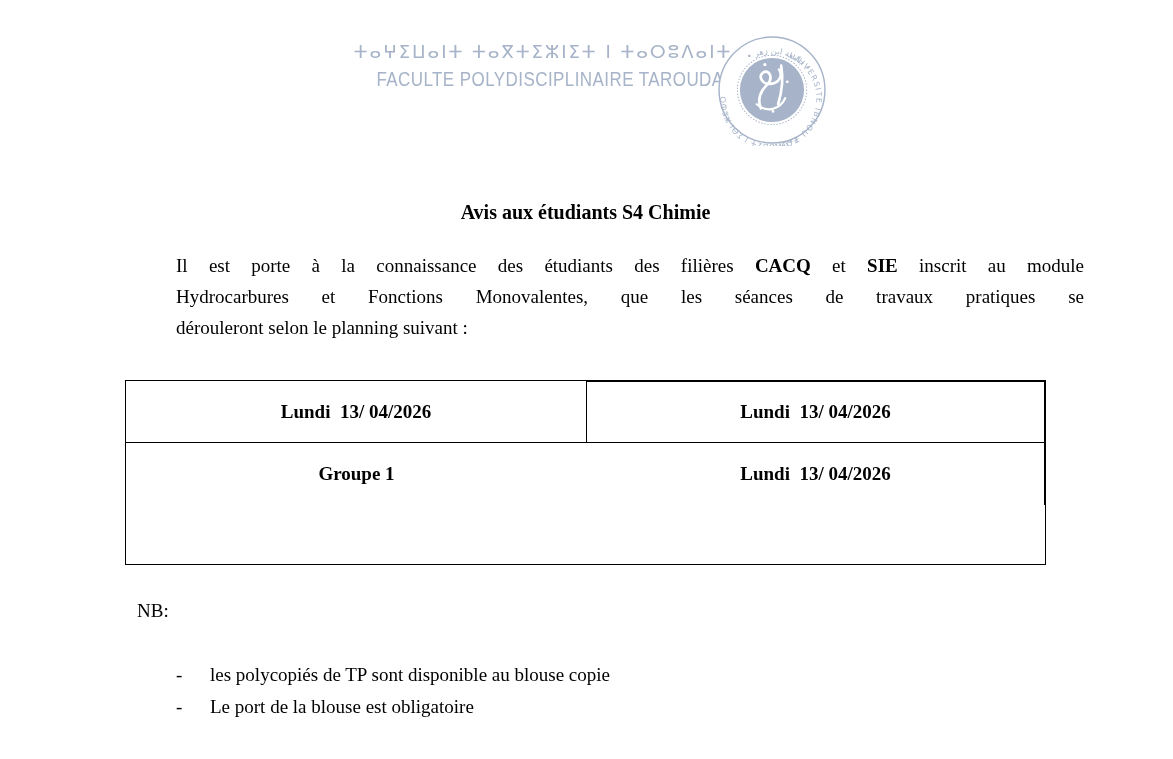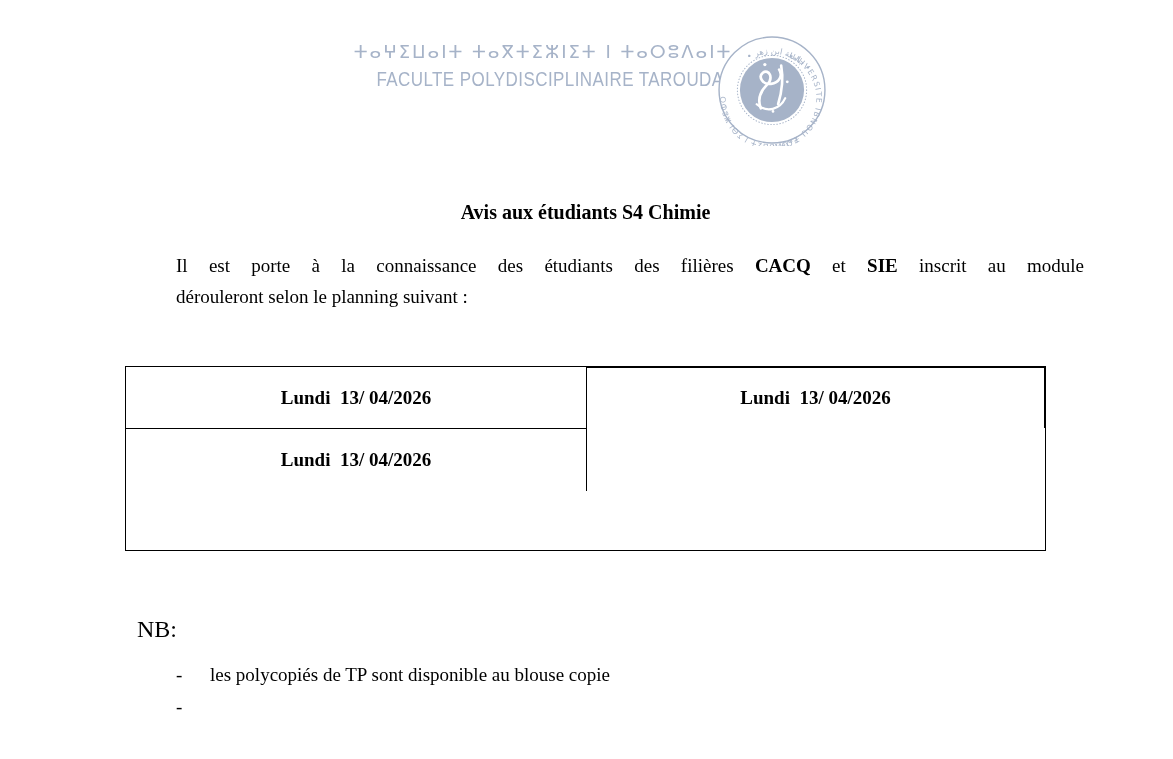--- a/index.html
+++ b/index.html
@@ -16,30 +16,30 @@
 
   
   .notice-title{position:absolute;left:125px;top:201px;width:921px;text-align:center;
                 font-size:20px;font-weight:bold;}
   .paragraph{position:absolute;left:137px;top:250px;width:908px;font-size:19px;line-height:31px;margin-left:39px;}
   .par-line{display:block;text-align:justify;text-align-last:justify;}
   .par-line.last{text-align:center;text-align-last:left;}
   .b{font-weight:bold;}
 
   
-  .sched{position:absolute;left:125px;top:366px;width:921px;box-sizing:border-box;
+  .sched{position:absolute;left:125px;top:380px;width:921px;box-sizing:border-box;
          border:1.5px solid #000;display:grid;grid-template-columns:461px 1fr;
          grid-template-rows:61px 63px 59px;}
   .cell{display:flex;align-items:center;justify-content:center;
         font-size:19px;font-weight:bold;box-sizing:border-box;}
   .cell.c-left{border-right:1.3px solid #000;white-space:pre;}
   .cell.r2,.cell.r3{border-top:1.3px solid #000;}
 
   
-  .nb-label{position:absolute;left:137px;top:616px;font-size:24px;}
+  .nb-label{position:absolute;left:137px;top:600px;font-size:19px;}
   .nb-list{position:absolute;left:176px;top:659px;font-size:19px;line-height:31.5px;}
   .nb-item{display:flex;}
   .nb-dash{width:34px;flex:0 0 34px;}
 
   svg text{font-family:"DejaVu Sans",sans-serif;}
 </style>
 </head>
 <body>
 
 <div class="page">
@@ -74,34 +74,37 @@
         <circle cx="70" cy="47" r="1.4" fill="#ffffff" stroke="none"></circle>
         <circle cx="56" cy="76" r="1.3" fill="#ffffff" stroke="none"></circle>
       </g>
     </svg>
   </div>
 
   <div class="notice-title">Avis aux étudiants S4 Chimie</div>
 
   <div class="paragraph">
     <span class="par-line"><span>Il est porte à la connaissance des étudiants des filières </span><span class="b">CACQ</span><span> et </span><span class="b">SIE</span><span> inscrit au module</span></span>
+    <span class="par-line">Hydrocarbures et Fonctions Monovalentes, que les séances de travaux pratiques se</span>
     <span class="par-line last">dérouleront selon le planning suivant :</span>
   </div>
 
   <div class="sched">
     <div class="cell c-left r1">Lundi  13/ 04/2026</div>
     <div class="cell c-left r2">Lundi  13/ 04/2026</div>
+    <div class="cell r2">Groupe 1</div>
     <div class="cell c-left r3">Lundi  13/ 04/2026</div>
   </div>
 
   <div class="nb-label">NB:</div>
 
   <div class="nb-list">
     <div class="nb-item">
       <span class="nb-dash">-</span>
       <span>les polycopiés de TP sont disponible au blouse copie</span>
     </div>
     <div class="nb-item">
       <span class="nb-dash">-</span>
+      <span>Le port de la blouse est obligatoire</span>
     </div>
   </div>
 
 </div>
 
 </body></html>

